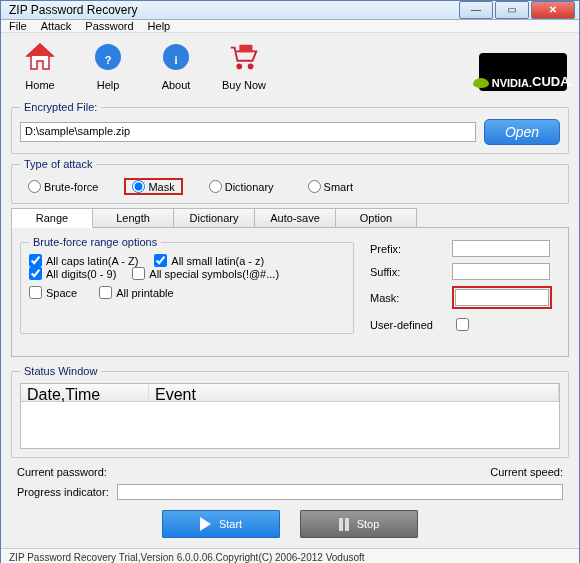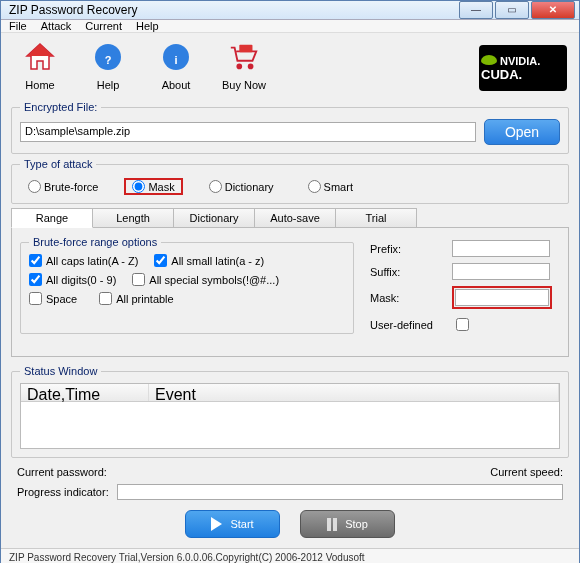--- a/index.html
+++ b/index.html
@@ -11,27 +11,27 @@
   .winbtn { width: 34px; height: 18px; border: 1px solid #5e7fa8; border-radius: 2px; display: flex; align-items: center; justify-content: center; font-size: 10px; line-height: 1; }
   .winbtn.min { background: linear-gradient(#e8f1fb,#c6dbf1); color:#334; }
   .winbtn.max { background: linear-gradient(#e8f1fb,#c6dbf1); color:#334; }
   .winbtn.close { background: linear-gradient(#f08080,#d43b2a); color: #fff; width: 44px; font-weight: bold; }
   .menubar { height: 20px; background: #f6f6f6; display: flex; align-items: center; gap: 14px; padding: 0 8px; border-bottom: 1px solid #ddd; font-size: 11px; }
   .content { flex:1; padding: 6px 10px 4px 10px; display:flex; flex-direction:column; gap:4px; background:#f0f0f0; }
   .toolbar { display:flex; align-items:flex-end; gap:22px; padding: 2px 2px 6px 6px; }
   .toolbtn { display:flex; flex-direction:column; align-items:center; width:46px; }
   .toolbtn span.label { margin-top:6px; }
   .toolicon { width:32px; height:32px; display:flex; align-items:center; justify-content:center; }
-  .cuda { margin-left:auto; width:88px; height:46px; background:#000; color:#fff; border-radius:4px; display:flex; flex-direction:column; align-items:flex-start; justify-content:center; font-weight:bold; font-size:10px; padding:2px; }
+  .cuda { margin-left:auto; width:88px; height:38px; background:#000; color:#fff; border-radius:4px; display:flex; flex-direction:row; align-items:flex-end; justify-content:center; font-weight:bold; font-size:10px; padding:2px; }
   .cuda .eye { width:16px; height:10px; background:#7db700; border-radius:50%/60% 60% 40% 40%; margin-bottom:1px; }
   fieldset { border:1px solid #c8c8c8; border-radius:2px; margin:0; padding:6px 8px 8px 8px; }
   legend { padding:0 4px; color:#0a246a; font-size:11px; }
   .row { display:flex; align-items:center; gap:8px; }
   .filepath { flex:1; height:20px; background:#fff; border:1px solid #aaa; padding:2px 4px; }
-  .openbtn { width:76px; height:26px; background: linear-gradient(#5aa8f0,#2a7fe0); color:#fff; border:1px solid #2a6fc0; border-radius:5px; font-size:14px; display:flex; align-items:center; justify-content:center; }
+  .openbtn { width:76px; height:26px; background: linear-gradient(#5aa8f0,#2a7fe0); color:#fff; border:1px solid #2a6fc0; border-radius:5px; font-size:14px; font-style:italic; display:flex; align-items:center; justify-content:center; }
   .radios { display:flex; align-items:center; gap:18px; padding:2px 0; }
   .radio { display:flex; align-items:center; gap:3px; padding:2px 8px; }
   .radio input { margin:0; }
   .hl { border:2px solid #d02020; padding:0 6px; }
   .tabbar { display:flex; }
   .tab { width:82px; height:20px; border:1px solid #bbb; background:linear-gradient(#f8f8f8,#e6e6e6); display:flex; align-items:center; justify-content:center; margin-right:-1px; font-size:11px; }
   .tab.active { background:#fff; border-bottom-color:#fff; position:relative; z-index:2; }
   .tabpane { border:1px solid #bbb; padding:8px; background:#f0f0f0; border-top:1px solid #bbb; margin-top:-1px; min-height:130px; }
   .inner-fs { border:1px solid #c8c8c8; padding:6px 8px 8px 8px; }
   .cb { display:flex; align-items:center; gap:4px; white-space:nowrap; }
@@ -49,21 +49,21 @@
   .thead { display:flex; background:linear-gradient(#fafafa,#eaeaea); border-bottom:1px solid #ccc; height:18px; }
   .th { padding:2px 6px; border-right:1px solid #ddd; font-size:16px; }
   .th.date { width:128px; }
   .th.event { flex:1; }
   .bottom { display:flex; flex-direction:column; gap:6px; padding:4px 6px; }
   .cline { display:flex; }
   .cline .l { flex:1; }
   .progrow { display:flex; align-items:center; gap:8px; }
   .progbar { flex:1; height:16px; border:1px solid #aaa; background:#fff; }
   .actionrow { display:flex; justify-content:center; gap:20px; padding:4px 0 2px 0; }
-  .bigbtn { width:95px; height:28px; border-radius:6px; display:flex; align-items:center; justify-content:center; gap:8px; font-size:15px; color:#fff; border:1px solid #888; }
+  .bigbtn { width:118px; height:28px; border-radius:1px; display:flex; align-items:center; justify-content:center; gap:8px; font-size:15px; color:#fff; border:1px solid #888; }
   .startbtn { background: linear-gradient(#4fa6ef,#1f7fe0); border-color:#1a6cc7; }
   .stopbtn { background: linear-gradient(#9a9a9a,#6b6b6b); border-color:#555; }
   .tri { width:0; height:0; border-top:7px solid transparent; border-bottom:7px solid transparent; border-left:11px solid #fff; }
   .bars { display:flex; gap:2px; }
   .bars .b { width:4px; height:13px; background:#ddd; }
   .footer { background:#f6f6f6; border-top:1px solid #ccc; padding:3px 8px; font-size:10px; color:#333; }
   svg { display:block; }
 </style>
 </head>
 <body>
@@ -74,21 +74,21 @@
     <div class="winbtns">
       <div class="winbtn min">—</div>
       <div class="winbtn max">▭</div>
       <div class="winbtn close">✕</div>
     </div>
   </div>
 
   <div class="menubar">
     <span>File</span>
     <span>Attack</span>
-    <span>Current</span>
+    <span>Password</span>
     <span>Help</span>
   </div>
 
   <div class="content">
 
     <div class="toolbar">
       <div class="toolbtn">
         <div class="toolicon">
           <svg width="32" height="32" viewBox="0 0 32 32">
               <polygon points="16,3 29,15 25,15 25,28 19,28 19,20 13,20 13,28 7,28 7,15 3,15" fill="#fff" stroke="#c23" stroke-width="1.5"></polygon>
@@ -164,27 +164,27 @@
           </label>
       </div>
     </fieldset>
 
     <div>
       <div class="tabbar">
         <div class="tab active">Range</div>
         <div class="tab">Length</div>
         <div class="tab">Dictionary</div>
         <div class="tab">Auto-save</div>
-        <div class="tab">Trial</div>
+        <div class="tab">Option</div>
       </div>
       <div class="tabpane">
         <div class="rangeflex">
           <fieldset class="inner-fs leftops">
             <legend>Brute-force range options</legend>
-            <div style="display:flex;gap:16px;margin-bottom:6px">
+            <div style="display:flex;gap:16px;">
               <label class="cb">
                   <input type="checkbox" checked="" style="">
                   <span>All caps latin(A - Z)</span>
                 </label>
               <label class="cb">
                   <input type="checkbox" checked="" style="">
                   <span>All small latin(a - z)</span>
                 </label>
             </div>
             <div style="display:flex;gap:16px;margin-bottom:6px">

